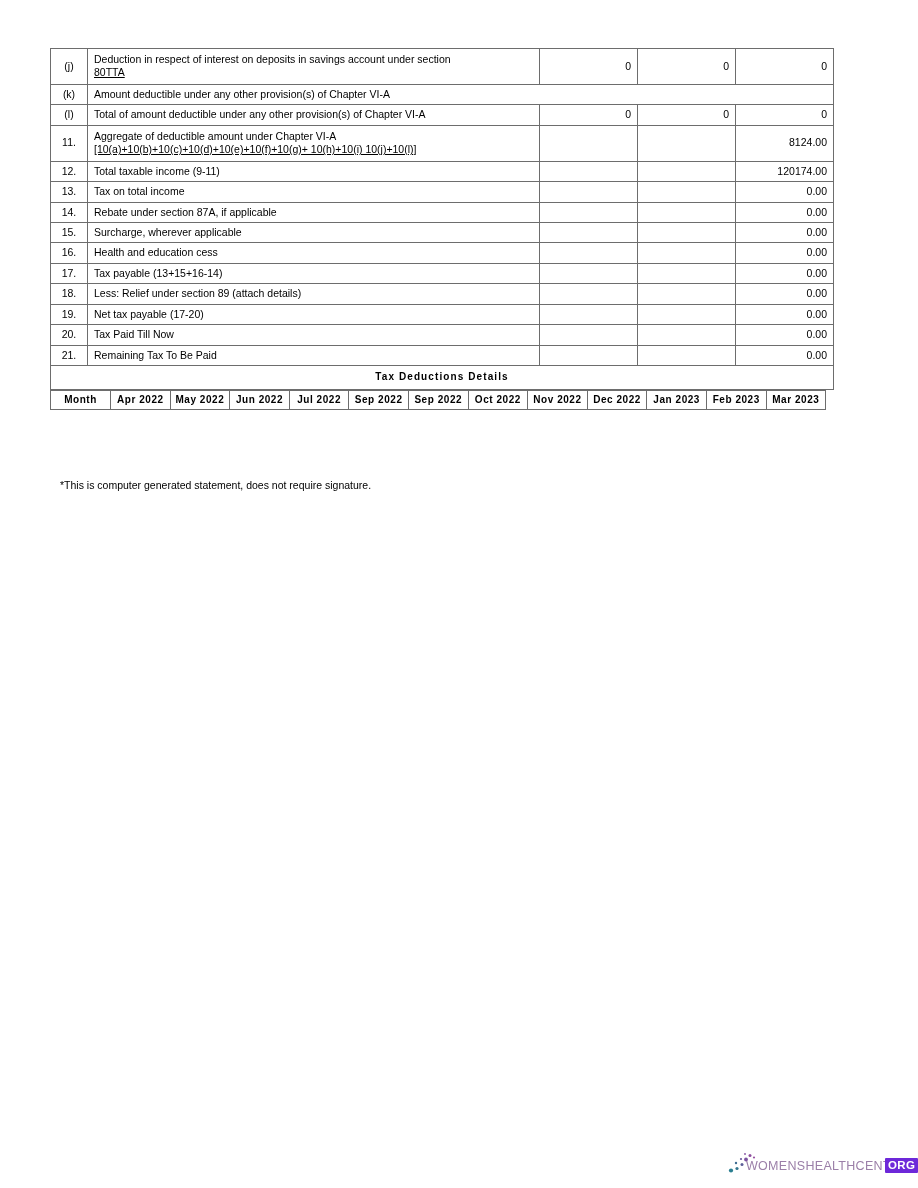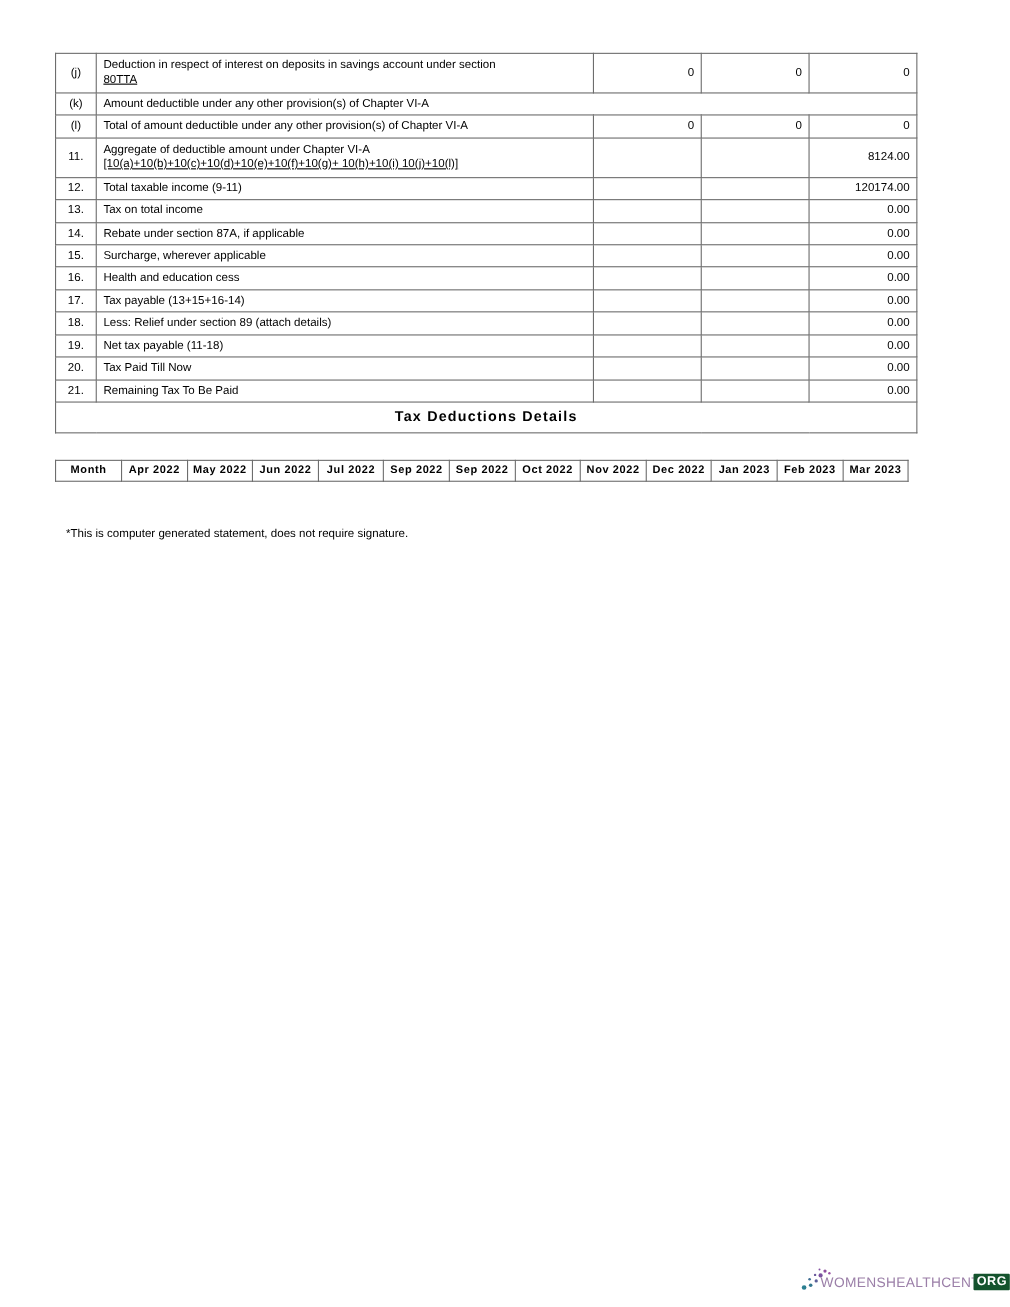--- a/index.html
+++ b/index.html
@@ -53,21 +53,21 @@
 
   .r-tall .c-desc { padding-top: 4px !important; padding-bottom: 4px !important; }
 
   .desc-l1 { display: block; }
   .desc-l2 { display: block; text-decoration: underline; }
 
   
   .tdd-banner {
     text-align: center;
     font-weight: bold;
-    font-size: 13px;
+    font-size: 10px;
     letter-spacing: 1.1px;
     padding: 5px 2px !important;
     margin-top: 43px;
   }
 
   
   table.months {
     width: 737px;
     border-collapse: collapse;
     table-layout: fixed;
@@ -75,21 +75,20 @@
   }
   table.months td {
     border: 1px solid #6d6d6d;
     padding: 3px 1px;
     text-align: center;
     line-height: 1.25;
   }
   table.months {
     border: 1.4px solid #3c3c3c;
     border-top: none;
-    margin-top: 24px;
   }
   table.months tr.hdr td {
     font-weight: bold;
     letter-spacing: 0.55px;
   }
   .m-label { width: 57px; }
   .m-cell  { width: 56.6px; }
 
   
   .note {
@@ -122,21 +121,21 @@
     top: 8px;
     font-size: 12.5px;
     letter-spacing: 0.3px;
     color: #9b7fa8;
     white-space: nowrap;
   }
   .logo-org {
     position: absolute;
     left: 157px;
     top: 7px;
-    background: #14532d;
+    background: #6d28d9;
     color: #ffffff;
     font-size: 11.5px;
     font-weight: bold;
     letter-spacing: 0.4px;
     padding: 1px 3px 2px 3px;
     border-radius: 1px;
     white-space: nowrap;
   }
 </style>
 </head>
@@ -233,21 +232,21 @@
       <tr>
         <td class="c-sn">18.</td>
         <td class="c-desc">Less: Relief under section 89 (attach details)</td>
         <td class="c-v1"></td>
         <td class="c-v2"></td>
         <td class="c-v3">0.00</td>
       </tr>
 
       <tr>
         <td class="c-sn">19.</td>
-        <td class="c-desc">Net tax payable (11-18)</td>
+        <td class="c-desc">Net tax payable (17-20)</td>
         <td class="c-v1"></td>
         <td class="c-v2"></td>
         <td class="c-v3">0.00</td>
       </tr>
 
       <tr>
         <td class="c-sn">20.</td>
         <td class="c-desc">Tax Paid Till Now</td>
         <td class="c-v1"></td>
         <td class="c-v2"></td>

